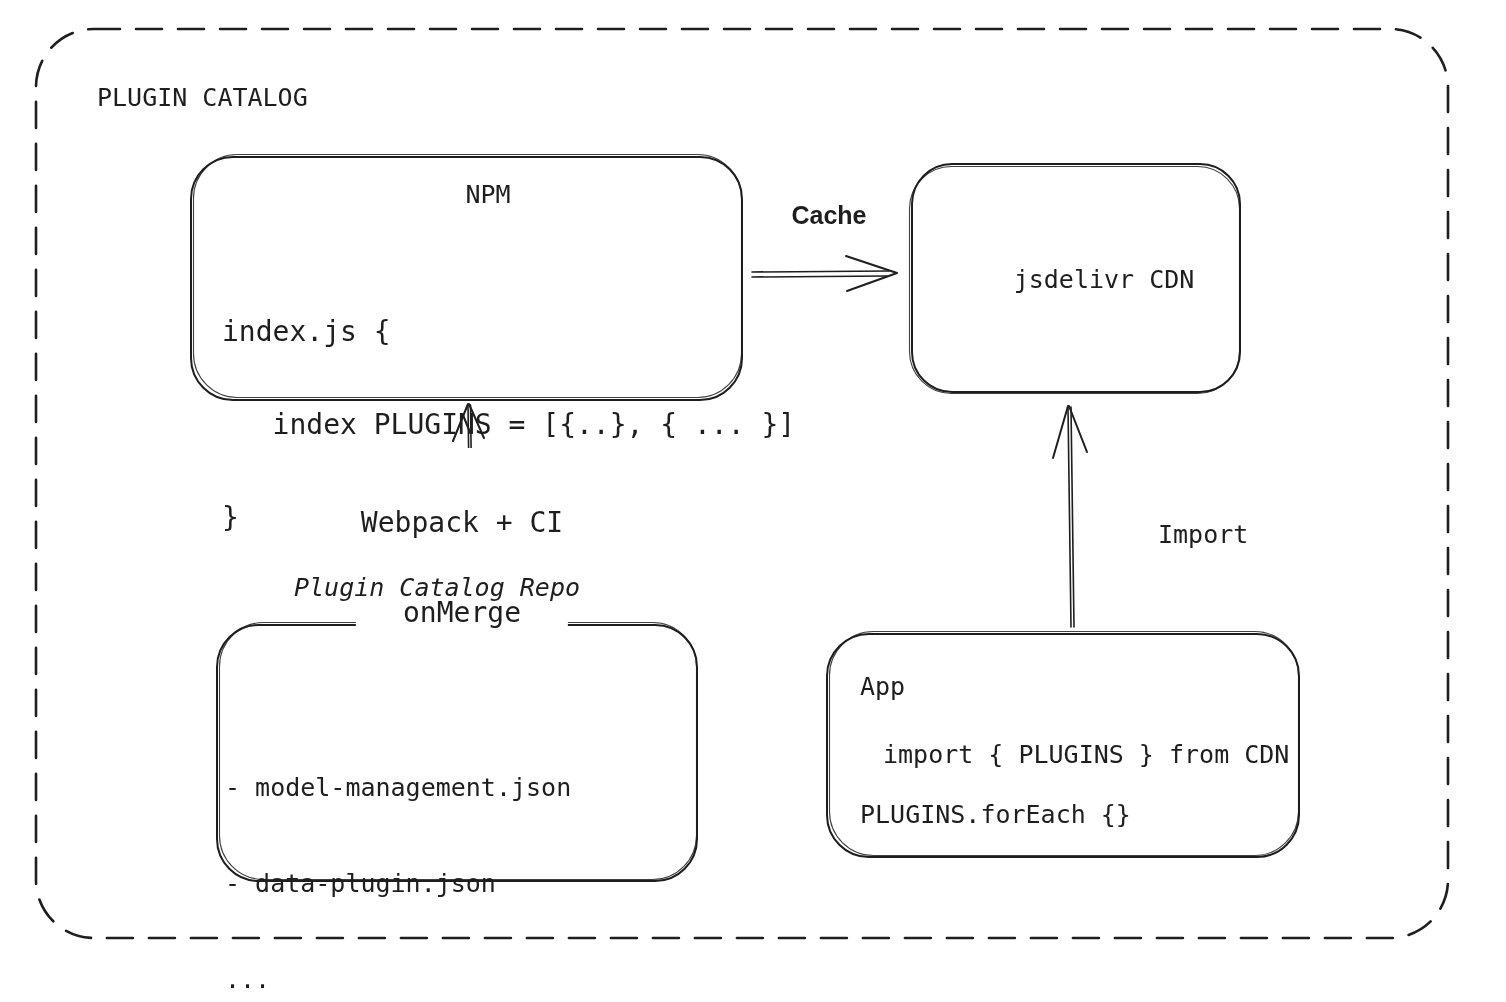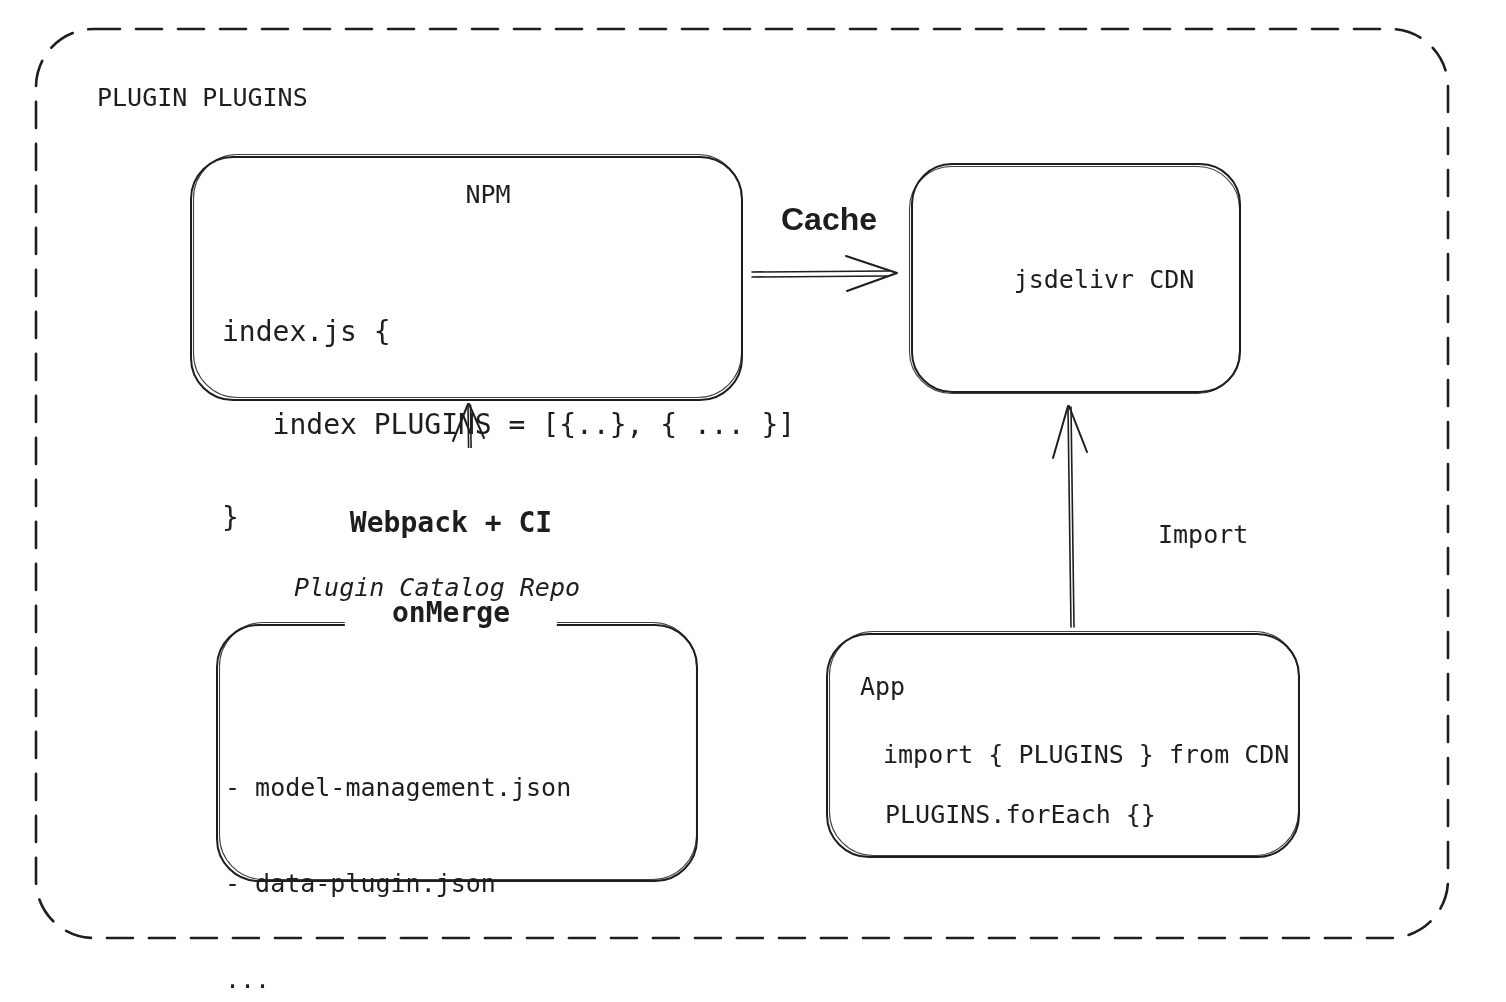--- a/index.html
+++ b/index.html
@@ -37,21 +37,21 @@
     line-height: 1.2;
   }
   .mono { font-family: "DejaVu Sans Mono", "Liberation Mono", monospace; }
   .sans {
     font-family: "Liberation Sans", "DejaVu Sans", sans-serif;
     font-weight: 600;
   }
   .centered { transform: translateX(-50%); }
   .fs25 { font-size: 25px; }
   .fs24 { font-size: 28px; }
-  .fs27 { font-size: 32px; }
+  .fs27 { font-size: 25px; }
   .code-block { line-height: 31px; }
   .file-list { line-height: 32px; }
   .edge-label-block {
     background: #ffffff;
     padding: 0 5px;
     text-align: center;
     line-height: 30px;
   }
 </style>
 </head>
@@ -89,44 +89,44 @@
     </g>
 
     <g>
       <path class="arrow-thin" d="M1071 627 L1068 407"></path>
       <path class="arrow-thin" d="M1074 627 L1071 407"></path>
       <path class="arrow" d="M1053 458 L1068 406"></path>
       <path class="arrow" d="M1087 452 L1069 406"></path>
     </g>
   </svg>
 
-  <div class="label mono fs25" style="left:97px; top:83px;">PLUGIN PLUGINS</div>
+  <div class="label mono fs25" style="left:97px; top:83px;">PLUGIN CATALOG</div>
 
   <div class="label mono fs25 centered" style="left:456px; top:180px;margin-left:32px;">NPM</div>
   <div class="label mono fs24 code-block" style="left:222px; top:254px;">
     <div>index.js {</div>
     <div>   index PLUGINS = [{..}, { ... }]</div>
     <div>}</div>
   </div>
 
   <div class="label sans fs27 centered" style="left:829px; top:200px;">Cache</div>
 
   <div class="label mono fs25 centered" style="left:1077px; top:265px;margin-left:27px;">jsdelivr CDN</div>
 
-  <div class="label mono fs24 centered edge-label-block" style="left:451px; top:448px;font-weight:bold;">
+  <div class="label mono fs24 centered edge-label-block" style="left:462px; top:448px;">
     <div>Webpack + CI</div>
     <div>onMerge</div>
   </div>
 
   <div class="label mono fs25 centered" style="left:437px; top:573px;font-style:italic;">Plugin Catalog Repo</div>
   <div class="label mono fs25 file-list" style="left:225px; top:708px;">
     <div>- model-management.json</div>
     <div>- data-plugin.json</div>
     <div>...</div>
   </div>
 
   <div class="label mono fs25" style="left:1110px; top:520px;margin-left:48px;">Import</div>
 
   <div class="label mono fs25" style="left:860px; top:672px;">App</div>
   <div class="label mono fs25" style="left:860px; top:740px;margin-left:23px;">import { PLUGINS } from CDN</div>
-  <div class="label mono fs25" style="left:860px; top:800px;margin-left:25px;">PLUGINS.forEach {}</div>
+  <div class="label mono fs25" style="left:860px; top:800px;">PLUGINS.forEach {}</div>
 
 </div>
 
 </body></html>

